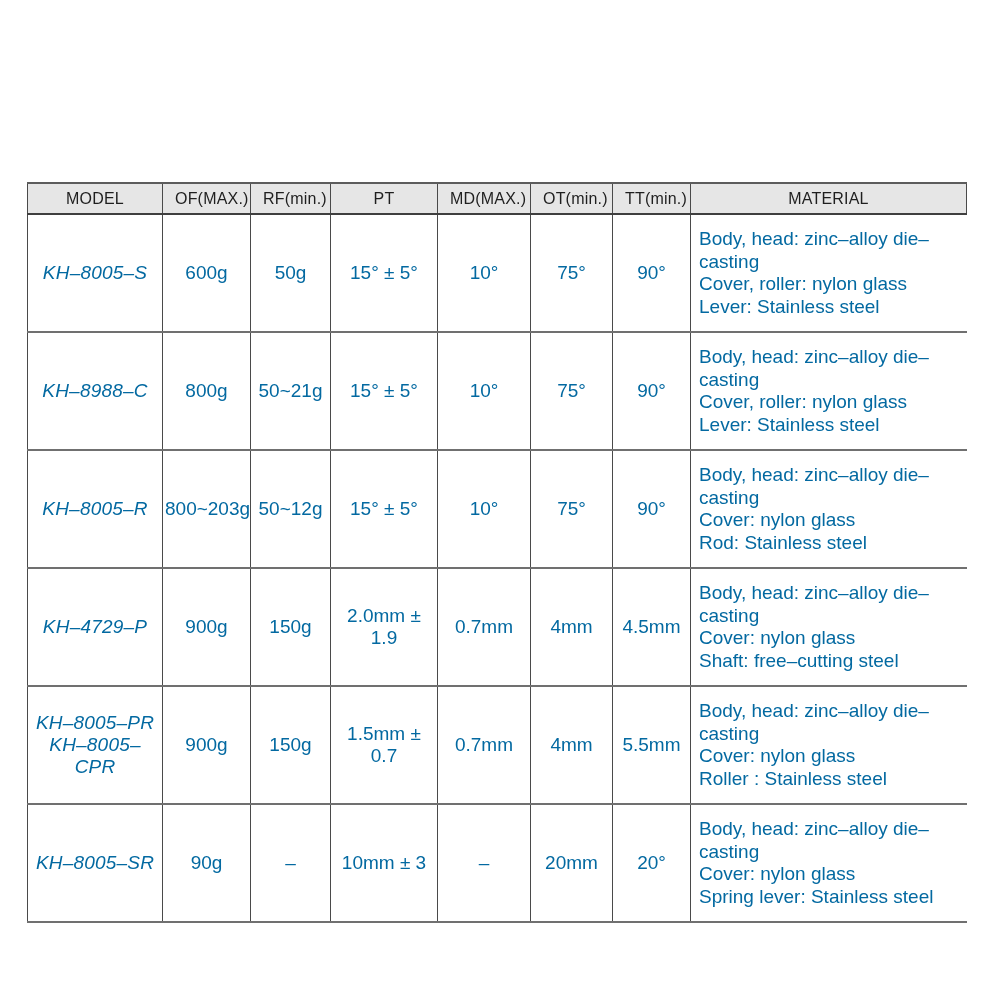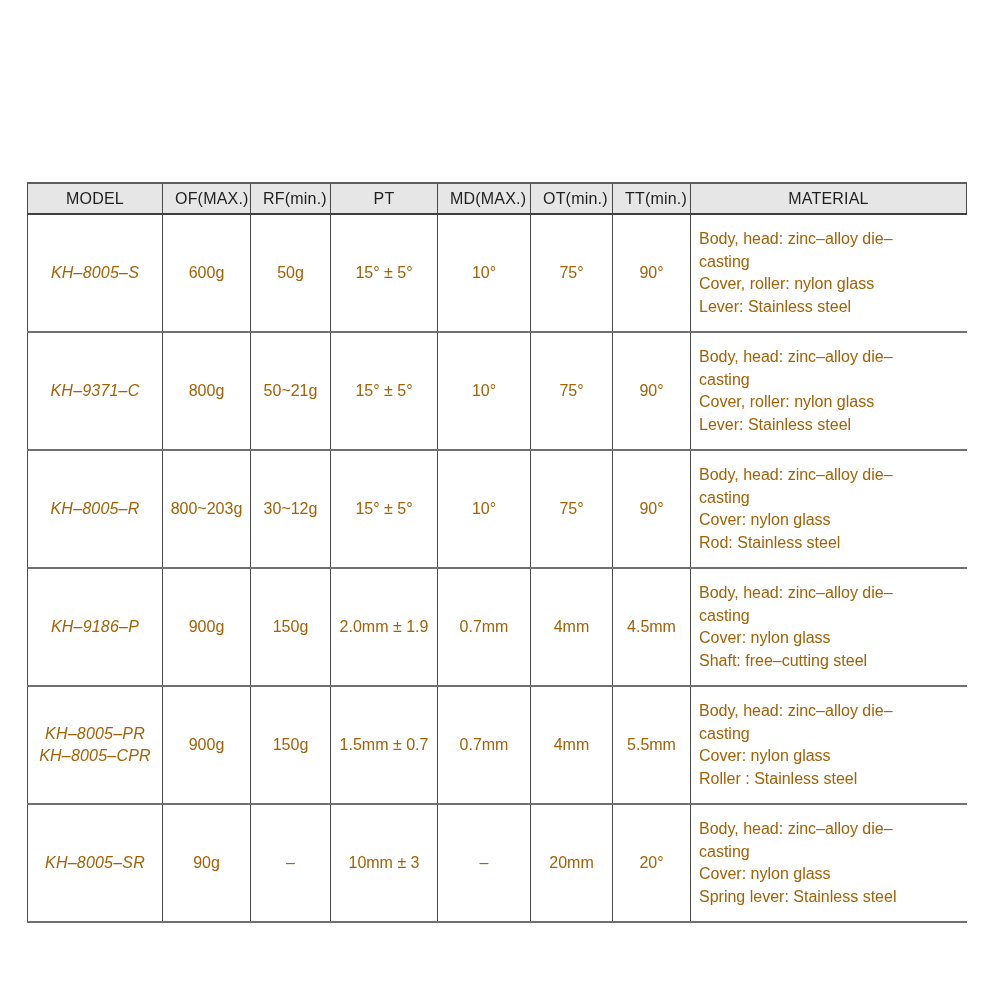--- a/index.html
+++ b/index.html
@@ -37,29 +37,29 @@
     text-align: center;
     vertical-align: middle;
     border-right: 1px solid #4a4a4a;
     border-bottom: 2px solid #3f3f3f;
     padding: 0 12px;
     color: #1f1f1f;
     letter-spacing: 0.2px;
   }
   .spec-table td {
     height: 104px;
-    font-size: 16px;
+    font-size: 19px;
     text-align: center;
     vertical-align: middle;
     border-right: 1px solid #4a4a4a;
     border-bottom: 2px solid #707070;
     padding: 0 2px;
     white-space: pre-line;
     line-height: 22px;
-    color: #a16207;
+    color: #0369a1;
   }
   .spec-table td.material-cell {
     text-align: left;
     padding: 6px 6px 6px 8px;
     border-right: none;
     line-height: 22.5px;
   }
   .spec-table td.model-cell {
     letter-spacing: 0.2px;
     font-style: italic;
@@ -100,47 +100,47 @@
         <td>15° ± 5°</td>
         <td>10°</td>
         <td>75°</td>
         <td>90°</td>
         <td class="material-cell">Body, head: zinc–alloy die–
 casting
 Cover, roller: nylon glass
 Lever: Stainless steel</td>
       </tr>
       <tr>
-        <td class="model-cell">KH–9371–C</td>
+        <td class="model-cell">KH–8988–C</td>
         <td>800g</td>
         <td>50~21g</td>
         <td>15° ± 5°</td>
         <td>10°</td>
         <td>75°</td>
         <td>90°</td>
         <td class="material-cell">Body, head: zinc–alloy die–
 casting
 Cover, roller: nylon glass
 Lever: Stainless steel</td>
       </tr>
       <tr>
         <td class="model-cell">KH–8005–R</td>
         <td>800~203g</td>
-        <td>30~12g</td>
+        <td>50~12g</td>
         <td>15° ± 5°</td>
         <td>10°</td>
         <td>75°</td>
         <td>90°</td>
         <td class="material-cell">Body, head: zinc–alloy die–
 casting
 Cover: nylon glass
 Rod: Stainless steel</td>
       </tr>
       <tr>
-        <td class="model-cell">KH–9186–P</td>
+        <td class="model-cell">KH–4729–P</td>
         <td>900g</td>
         <td>150g</td>
         <td>2.0mm ± 1.9</td>
         <td>0.7mm</td>
         <td>4mm</td>
         <td>4.5mm</td>
         <td class="material-cell">Body, head: zinc–alloy die–
 casting
 Cover: nylon glass
 Shaft:  free–cutting steel</td>

